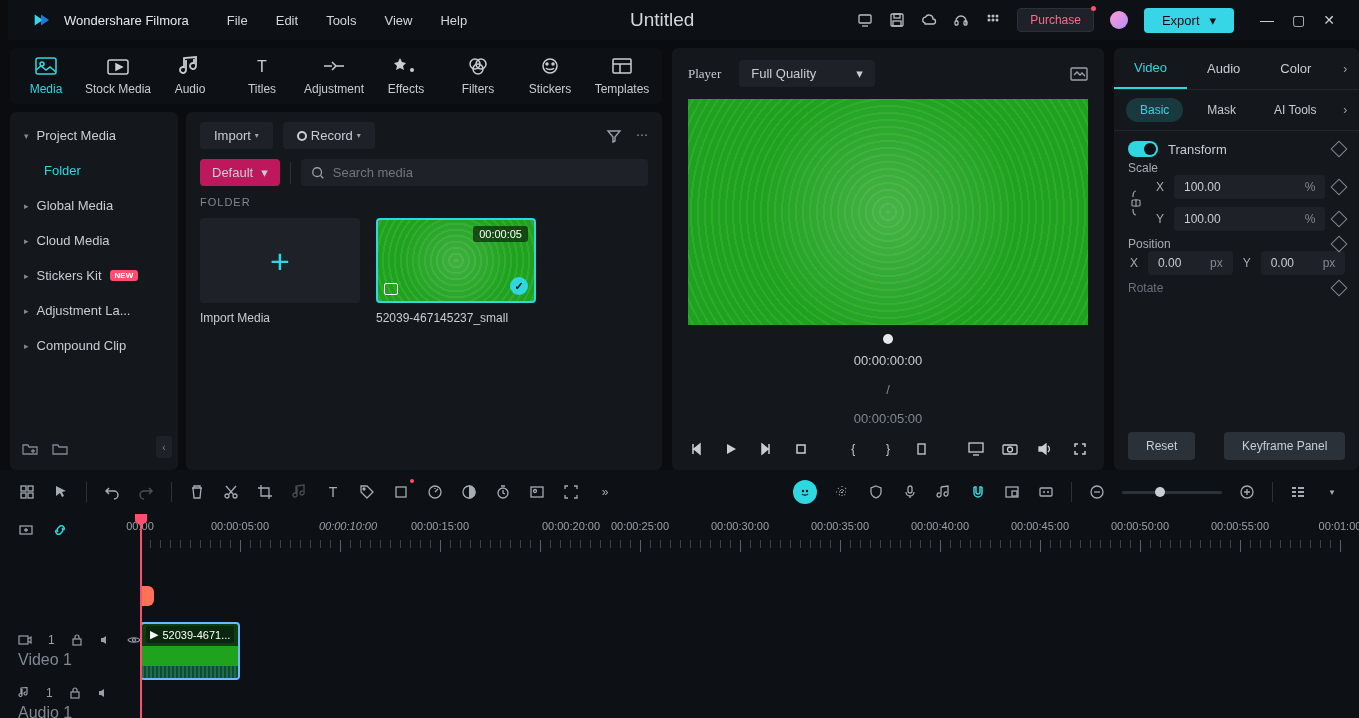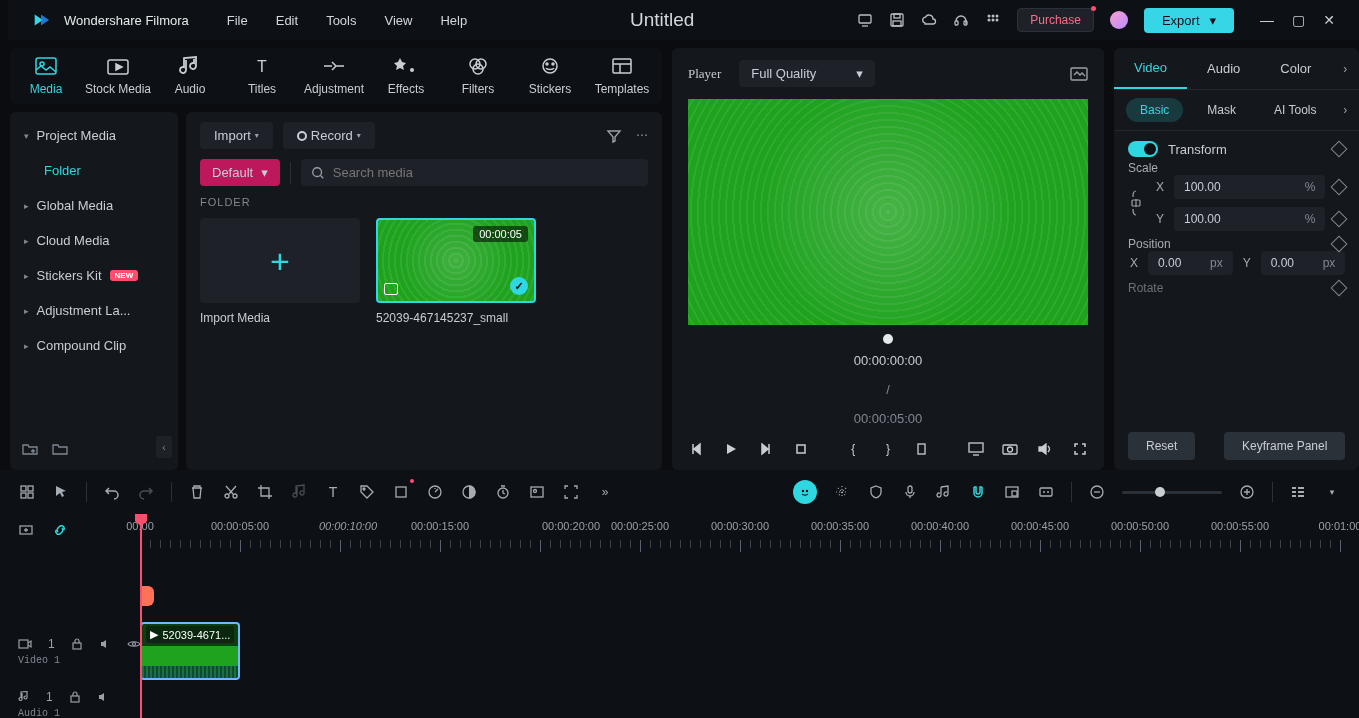--- a/index.html
+++ b/index.html
@@ -127,21 +127,21 @@
 .ruler .marks { position:absolute; left:0; right:0; top:20px; height:8px; background:repeating-linear-gradient(to right, #3a414b 0 1px, transparent 1px 10px); }
 .ruler .marks::after { content:""; position:absolute; left:0; right:0; top:0; height:12px; background:repeating-linear-gradient(to right, #5a6271 0 1px, transparent 1px 100px); }
 .playhead { position:absolute; left:140px; top:0; bottom:0; width:2px; background:#ff4d6d; z-index:5; }
 .playhead::before { content:""; position:absolute; top:0; left:50%; transform:translateX(-50%); width:12px; height:12px; background:#ff4d6d; clip-path:polygon(0 0,100% 0,100% 60%,50% 100%,0 60%); }
 .trim-head { position:absolute; left:140px; top:72px; width:14px; height:20px; background:#ff7257; border-radius:2px 6px 6px 2px; z-index:4; }
 .track { position:absolute; left:0; right:10px; height:58px; display:flex; }
 .track.video { top:108px; }
 .track.audio { top:170px; height:40px; }
 .track-head { width:140px; display:flex; flex-direction:column; justify-content:center; gap:4px; padding-left:18px; }
 .track-head .icons { display:flex; gap:16px; color:#9aa0a8; align-items:center; font-size:12px; }
-.track-head .name { font-size:10px; color:#808892;font-family:Liberation Mono, monospace; }
+.track-head .name { font-size:16px; color:#808892; }
 .track-lane { flex:1; position:relative; }
 .clip-block { position:absolute; left:0; top:0; width:100px; height:58px; background:#0f3d13; border:2px solid #6fb9ff; border-radius:4px; overflow:hidden; }
 .clip-block .title { position:absolute; top:2px; left:4px; right:4px; background:rgba(0,0,0,0.35); color:#fff; font-size:11px; padding:2px 4px; border-radius:2px; display:flex; align-items:center; gap:4px; white-space:nowrap; overflow:hidden; }
 .clip-block .body { position:absolute; top:22px; left:0; right:0; bottom:12px; background:#1fa31f; }
 .clip-block .wave { position:absolute; left:0; right:0; bottom:0; height:12px; background:repeating-linear-gradient(to right,#1a6e4a 0 2px,#0f4a31 2px 4px); }
 </style>
 </head>
 <body>
 
 <div class="titlebar">

